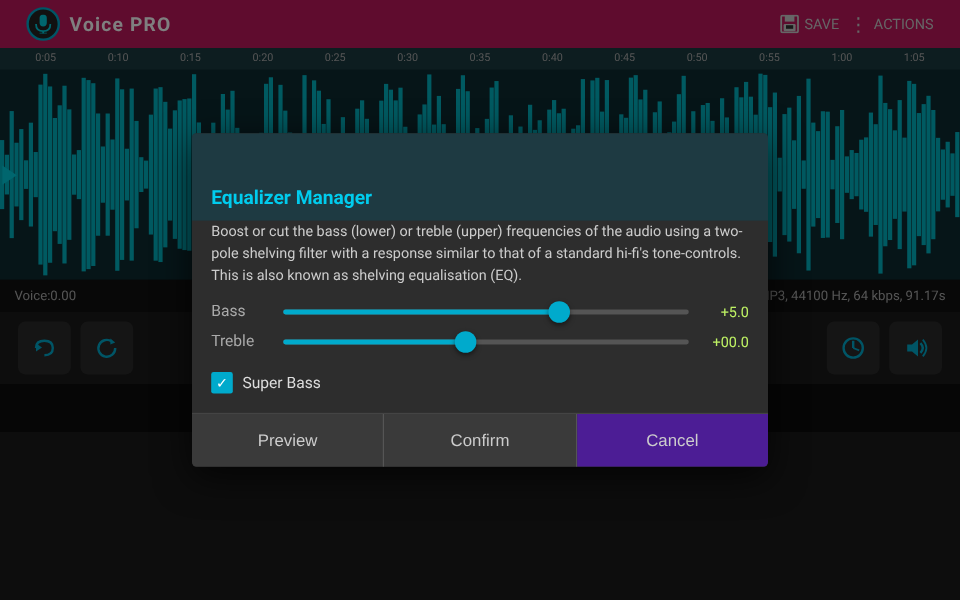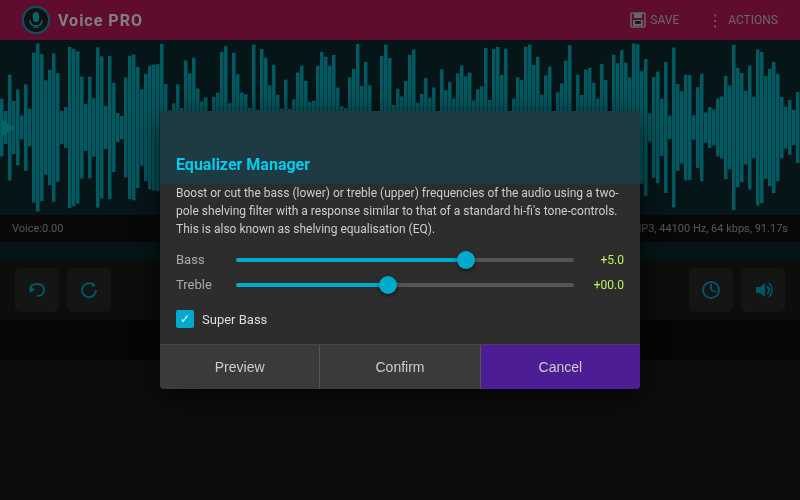--- a/index.html
+++ b/index.html
@@ -41,21 +41,21 @@
     #app-title {
       color: #fff;
       font-size: 16px;
       font-weight: bold;
       letter-spacing: 1px;
     }
     #top-actions {
       margin-left: auto;
       display: flex;
       align-items: center;
-      gap: 28px;
+      gap: 8px;
     }
     .top-action-btn {
       display: flex;
       align-items: center;
       gap: 4px;
       color: #ccc;
       font-size: 12px;
       cursor: pointer;
     }
 
@@ -334,20 +334,35 @@
     </div>
     <div class="top-action-btn">
       <span style="font-size:16px;letter-spacing:1px;">⋮</span>
       <span>ACTIONS</span>
     </div>
   </div>
 </div>
 
 <div id="waveform-area">
 
+  <div id="timeline">
+    <span class="timeline-marker">0:05</span>
+    <span class="timeline-marker">0:10</span>
+    <span class="timeline-marker">0:15</span>
+    <span class="timeline-marker">0:20</span>
+    <span class="timeline-marker">0:25</span>
+    <span class="timeline-marker">0:30</span>
+    <span class="timeline-marker">0:35</span>
+    <span class="timeline-marker">0:40</span>
+    <span class="timeline-marker">0:45</span>
+    <span class="timeline-marker">0:50</span>
+    <span class="timeline-marker">0:55</span>
+    <span class="timeline-marker">1:00</span>
+    <span class="timeline-marker">1:05</span>
+  </div>
 
   <div id="waveform-canvas">
     <div id="play-icon-left"></div>
     <svg id="waveform-svg" preserveAspectRatio="none" viewBox="0 0 800 175">
 
     <rect x="0" y="58.73182762108203" width="3.5" height="57.53634475783593" fill="#00ccdd" opacity="0.85"></rect>
         <rect x="4" y="70.94569974600935" width="3.5" height="33.108600507981286" fill="#00ccdd" opacity="0.85"></rect>
         <rect x="8" y="34.56471087153529" width="3.5" height="105.87057825692942" fill="#00ccdd" opacity="0.85"></rect>
         <rect x="12" y="60.94752646335343" width="3.5" height="53.10494707329314" fill="#00ccdd" opacity="0.85"></rect>
         <rect x="16" y="49.560272833375556" width="3.5" height="75.87945433324889" fill="#00ccdd" opacity="0.85"></rect>

